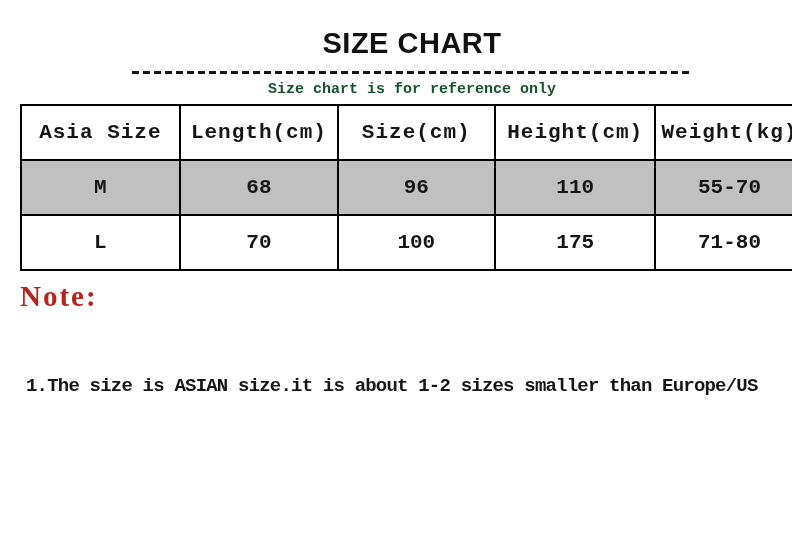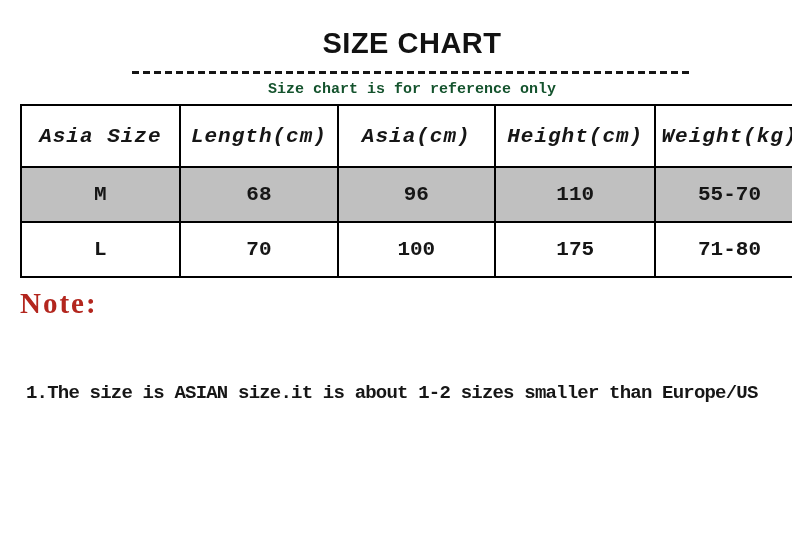--- a/index.html
+++ b/index.html
@@ -44,21 +44,21 @@
   .size-table th, .size-table td {
     border: 2px solid #000000;
     text-align: center;
     vertical-align: middle;
     font-family: "Liberation Mono", monospace;
     font-weight: bold;
     font-size: 21px;
     color: #161616;
     background: #ffffff;
   }
-  .size-table th { height: 62px; letter-spacing: 1px; font-style: italic; }
+  .size-table th { height: 55px; letter-spacing: 1px; }
   .size-table td { height: 55px; }
   .size-table tr.shaded td { background: #c0c0c0; }
   .col-size   { width: 20.4%; }
   .col-length { width: 20.1%; }
   .col-bust   { width: 20.1%; }
   .col-height { width: 20.5%; }
   .col-weight { width: 18.9%; }
   .note-label {
     margin: 9px 0 1px 8px;
     font-family: "Liberation Serif", serif;
@@ -94,21 +94,21 @@
       <col class="col-size">
         <col class="col-length">
         <col class="col-bust">
         <col class="col-height">
         <col class="col-weight">
     </colgroup>
     <thead>
       <tr>
         <th>Asia Size</th>
         <th>Length(cm)</th>
-        <th>Asia(cm)</th>
+        <th>Size(cm)</th>
         <th>Height(cm)</th>
         <th>Weight(kg)</th>
       </tr>
     </thead>
     <tbody>
       <tr class="shaded">
         <td>M</td>
         <td>68</td>
         <td>96</td>
         <td>110</td>

